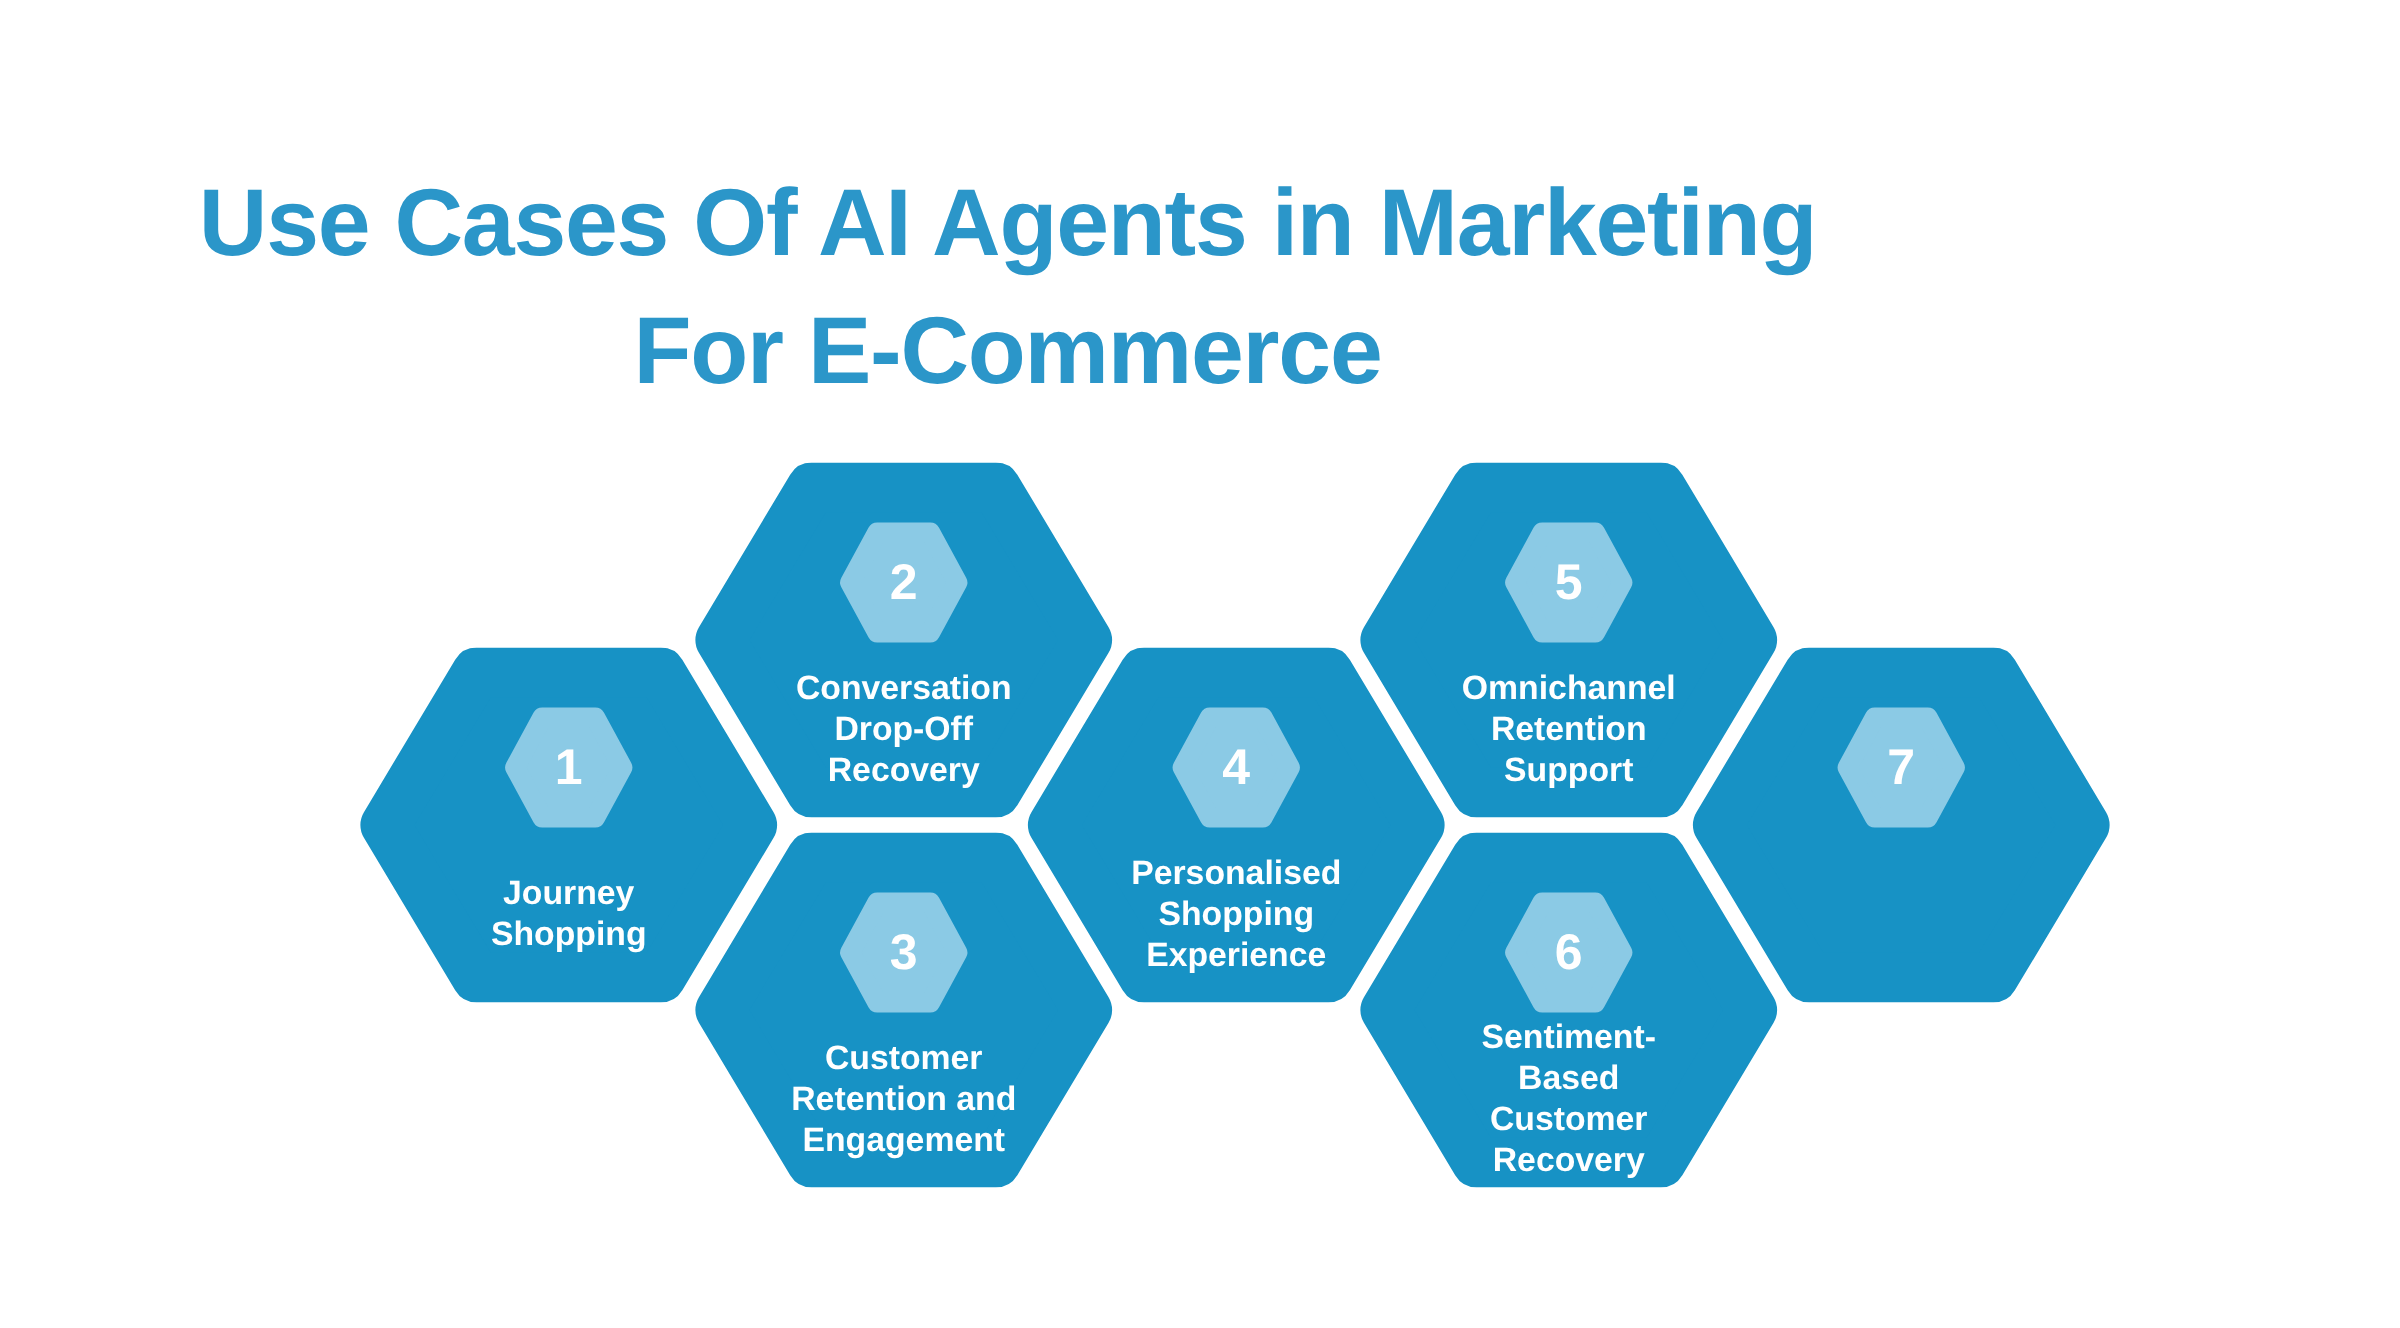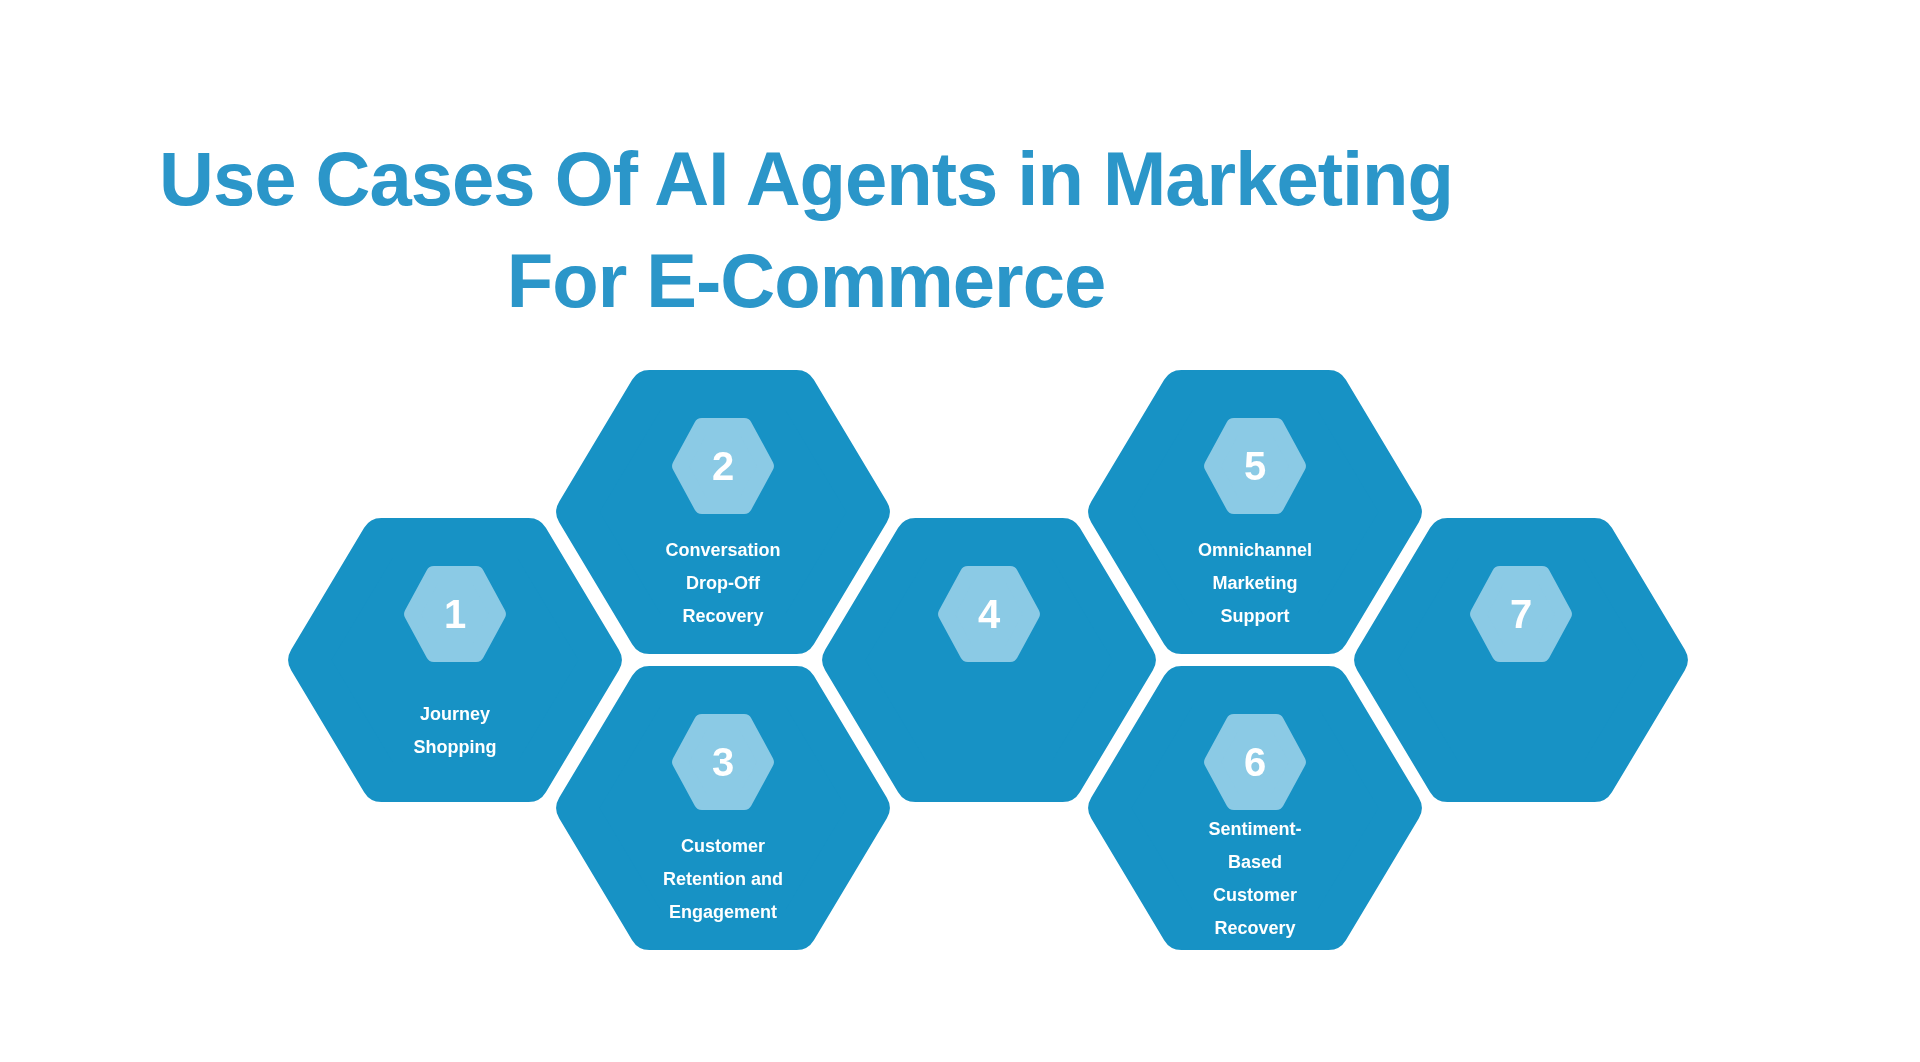--- a/index.html
+++ b/index.html
@@ -38,21 +38,21 @@
     left: 120px; top: 71px;
     width: 100px; height: 50px;
     display: flex; align-items: center; justify-content: center;
     font-size: 40px; font-weight: 700; color: #ffffff;
   }
   .hex-label {
     position: absolute;
     left: 26px; right: 26px; top: 148px; bottom: 6px;
     display: flex; align-items: center; justify-content: center;
     text-align: center;
-    font-size: 18px; font-weight: 700; line-height: 33px;
+    font-size: 27px; font-weight: 700; line-height: 33px;
     color: #ffffff;
     white-space: pre-line;
   }
   .hex-1 { left: 285px;  top: 518px; }
   .hex-2 { left: 553px;  top: 370px; }
   .hex-3 { left: 553px;  top: 666px; }
   .hex-4 { left: 819px;  top: 518px; }
   .hex-5 { left: 1085px; top: 370px; }
   .hex-6 { left: 1085px; top: 666px; }
   .hex-7 { left: 1351px; top: 518px; }
@@ -96,30 +96,33 @@
 Retention and
 Engagement</div>
   </div>
 
   <div class="hex hex-4">
     <svg viewBox="0 0 340 284">
       <polygon class="hex-outer" points="23.3,142 96.3,20 243.7,20 316.7,142 243.7,264 96.3,264"></polygon>
       <polygon class="hex-badge" points="127.1,96 148.8,56 191.2,56 212.9,96 191.2,136 148.8,136"></polygon>
     </svg>
     <div class="hex-number">4</div>
+    <div class="hex-label">Personalised
+Shopping
+Experience</div>
   </div>
 
   <div class="hex hex-5">
     <svg viewBox="0 0 340 284">
       <polygon class="hex-outer" points="23.3,142 96.3,20 243.7,20 316.7,142 243.7,264 96.3,264"></polygon>
       <polygon class="hex-badge" points="127.1,96 148.8,56 191.2,56 212.9,96 191.2,136 148.8,136"></polygon>
     </svg>
     <div class="hex-number">5</div>
     <div class="hex-label">Omnichannel
-Marketing
+Retention
 Support</div>
   </div>
 
   <div class="hex hex-6">
     <svg viewBox="0 0 340 284">
       <polygon class="hex-outer" points="23.3,142 96.3,20 243.7,20 316.7,142 243.7,264 96.3,264"></polygon>
       <polygon class="hex-badge" points="127.1,96 148.8,56 191.2,56 212.9,96 191.2,136 148.8,136"></polygon>
     </svg>
     <div class="hex-number">6</div>
     <div class="hex-label">Sentiment-

